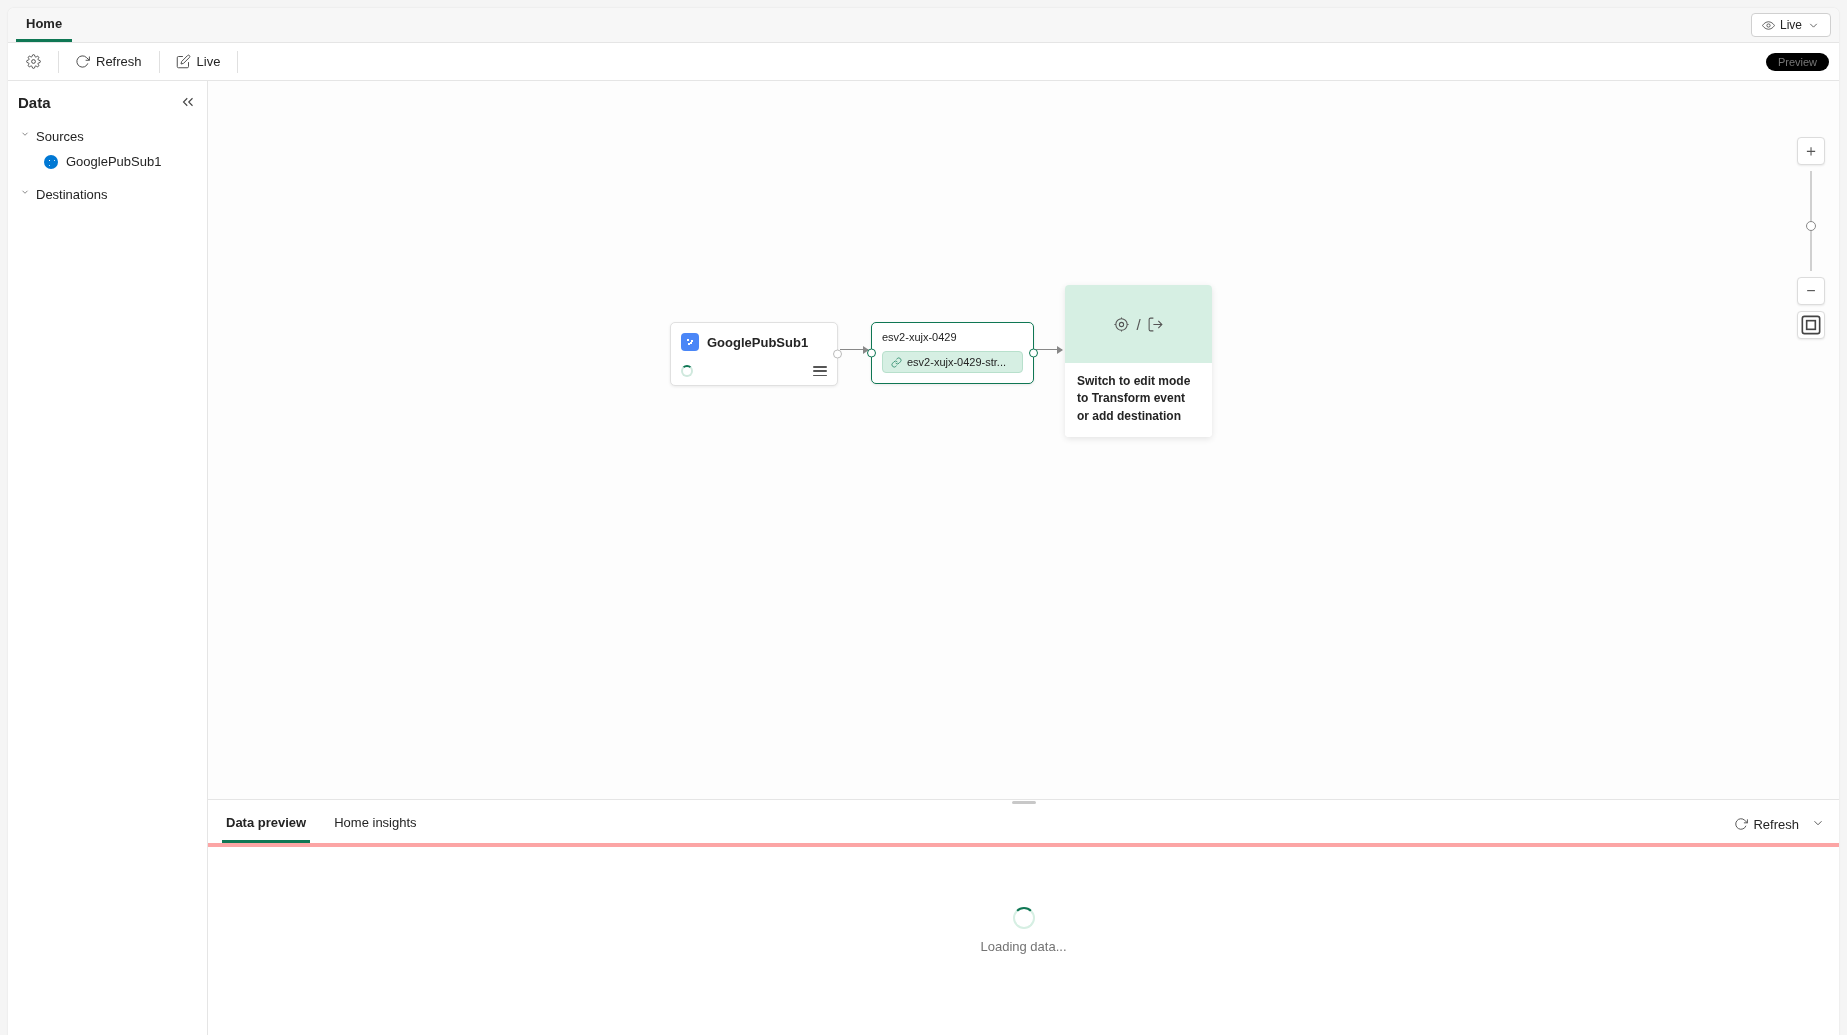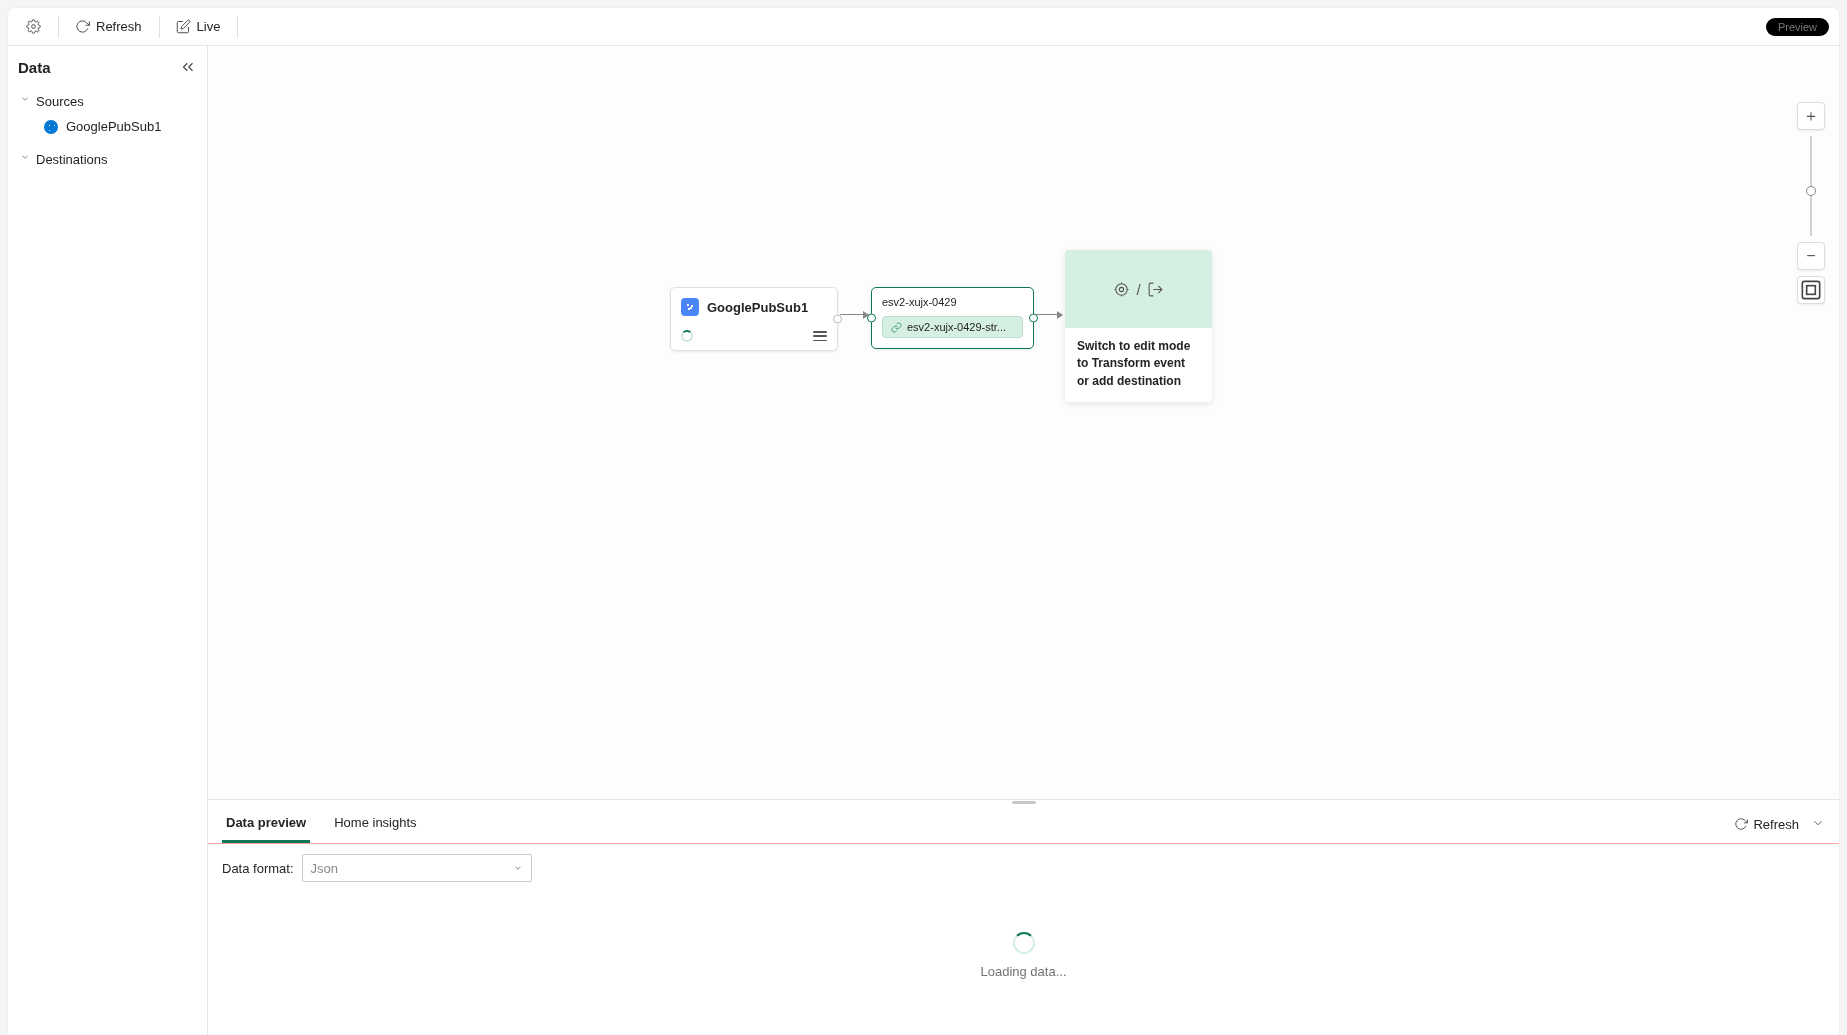--- a/index.html
+++ b/index.html
@@ -80,21 +80,21 @@
 .node-stream .port { border-color: #0f7754; }
 
 .edge { position: absolute; background: #888; height: 1.2px; }
 .edge-arrow::after { content: ""; position: absolute; right: -1px; top: -3px; width: 0; height: 0; border-left: 6px solid #888; border-top: 4px solid transparent; border-bottom: 4px solid transparent; }
 
 
 .resize-handle { height: 6px; display: flex; align-items: center; justify-content: center; border-top: 1px solid #e5e5e5; cursor: ns-resize; }
 .resize-handle::after { content: ""; width: 24px; height: 3px; background: #c8c8c8; border-radius: 2px; }
 
 .preview-panel { height: 238px; display: flex; flex-direction: column; border-top: none; }
-.preview-tabs { display: flex; justify-content: space-between; align-items: center; padding: 0 14px; border-bottom: 1px solid #fca5a5; }
+.preview-tabs { display: flex; justify-content: space-between; align-items: center; padding: 0 14px; border-bottom: 4px solid #fca5a5; }
 .preview-tabs .left { display: flex; gap: 20px; }
 .ptab { padding: 10px 4px; font-size: 13px; cursor: pointer; border-bottom: 3px solid transparent; }
 .ptab.active { font-weight: 600; border-bottom-color: #0f7754; }
 .preview-tabs .right { display: flex; align-items: center; gap: 12px; }
 .refresh-link { display: flex; align-items: center; gap: 5px; cursor: pointer; }
 .refresh-link svg { width: 14px; height: 14px; }
 .collapse-down { cursor: pointer; }
 .collapse-down svg { width: 14px; height: 14px; }
 
 .preview-body { flex: 1; padding: 10px 14px; overflow: auto; }
@@ -105,20 +105,35 @@
 .loading-wrap { display: flex; flex-direction: column; align-items: center; justify-content: center; gap: 10px; margin-top: 50px; }
 .big-spinner { width: 22px; height: 22px; border: 2px solid #d6efe3; border-top-color: #0f7754; border-radius: 50%; animation: spin 1s linear infinite; }
 .loading-text { font-size: 13px; color: #737373; }
 
 svg { stroke: #444; stroke-width: 1.5; fill: none; }
 </style>
 </head>
 <body>
 
 <div class="app">
+  <div class="top-tabs">
+    <div class="tab-list">
+      <div class="tab active">Home</div>
+    </div>
+    <div class="live-toggle">
+      <svg viewBox="0 0 24 24">
+          <path d="M1 12s4-7 11-7 11 7 11 7-4 7-11 7S1 12 1 12z"></path>
+          <circle cx="12" cy="12" r="3"></circle>
+        </svg>
+      <span>Live</span>
+      <svg viewBox="0 0 24 24">
+          <polyline points="6 9 12 15 18 9"></polyline>
+        </svg>
+    </div>
+  </div>
 
   <div class="toolbar">
     <div class="toolbar-left">
       <div class="tb-btn">
         <svg viewBox="0 0 24 24">
             <circle cx="12" cy="12" r="3"></circle>
             <path d="M19.4 15a1.7 1.7 0 0 0 .34 1.87l.06.06a2 2 0 1 1-2.83 2.83l-.06-.06a1.7 1.7 0 0 0-1.87-.34 1.7 1.7 0 0 0-1.03 1.56V21a2 2 0 1 1-4 0v-.09a1.7 1.7 0 0 0-1.11-1.56 1.7 1.7 0 0 0-1.87.34l-.06.06a2 2 0 1 1-2.83-2.83l.06-.06a1.7 1.7 0 0 0 .34-1.87 1.7 1.7 0 0 0-1.56-1.03H3a2 2 0 1 1 0-4h.09A1.7 1.7 0 0 0 4.65 8.9a1.7 1.7 0 0 0-.34-1.87l-.06-.06a2 2 0 1 1 2.83-2.83l.06.06a1.7 1.7 0 0 0 1.87.34H9a1.7 1.7 0 0 0 1.03-1.56V3a2 2 0 1 1 4 0v.09a1.7 1.7 0 0 0 1.03 1.56 1.7 1.7 0 0 0 1.87-.34l.06-.06a2 2 0 1 1 2.83 2.83l-.06.06a1.7 1.7 0 0 0-.34 1.87V9a1.7 1.7 0 0 0 1.56 1.03H21a2 2 0 1 1 0 4h-.09a1.7 1.7 0 0 0-1.56 1.03z"></path>
           </svg>
       </div>
       <div class="tb-sep"></div>
@@ -260,29 +275,20 @@
               <span>Refresh</span>
             </div>
             <div class="collapse-down">
               <svg viewBox="0 0 24 24">
                   <polyline points="6 9 12 15 18 9"></polyline>
                 </svg>
             </div>
           </div>
         </div>
         <div class="preview-body">
-          <div class="format-row">
-            <span>Data format:</span>
-            <div class="format-select">
-              <span>Json</span>
-              <svg viewBox="0 0 24 24">
-                  <polyline points="6 9 12 15 18 9"></polyline>
-                </svg>
-            </div>
-          </div>
           <div class="loading-wrap">
             <div class="big-spinner"></div>
             <div class="loading-text">Loading data...</div>
           </div>
         </div>
       </div>
     </div>
   </div>
 </div>
 

